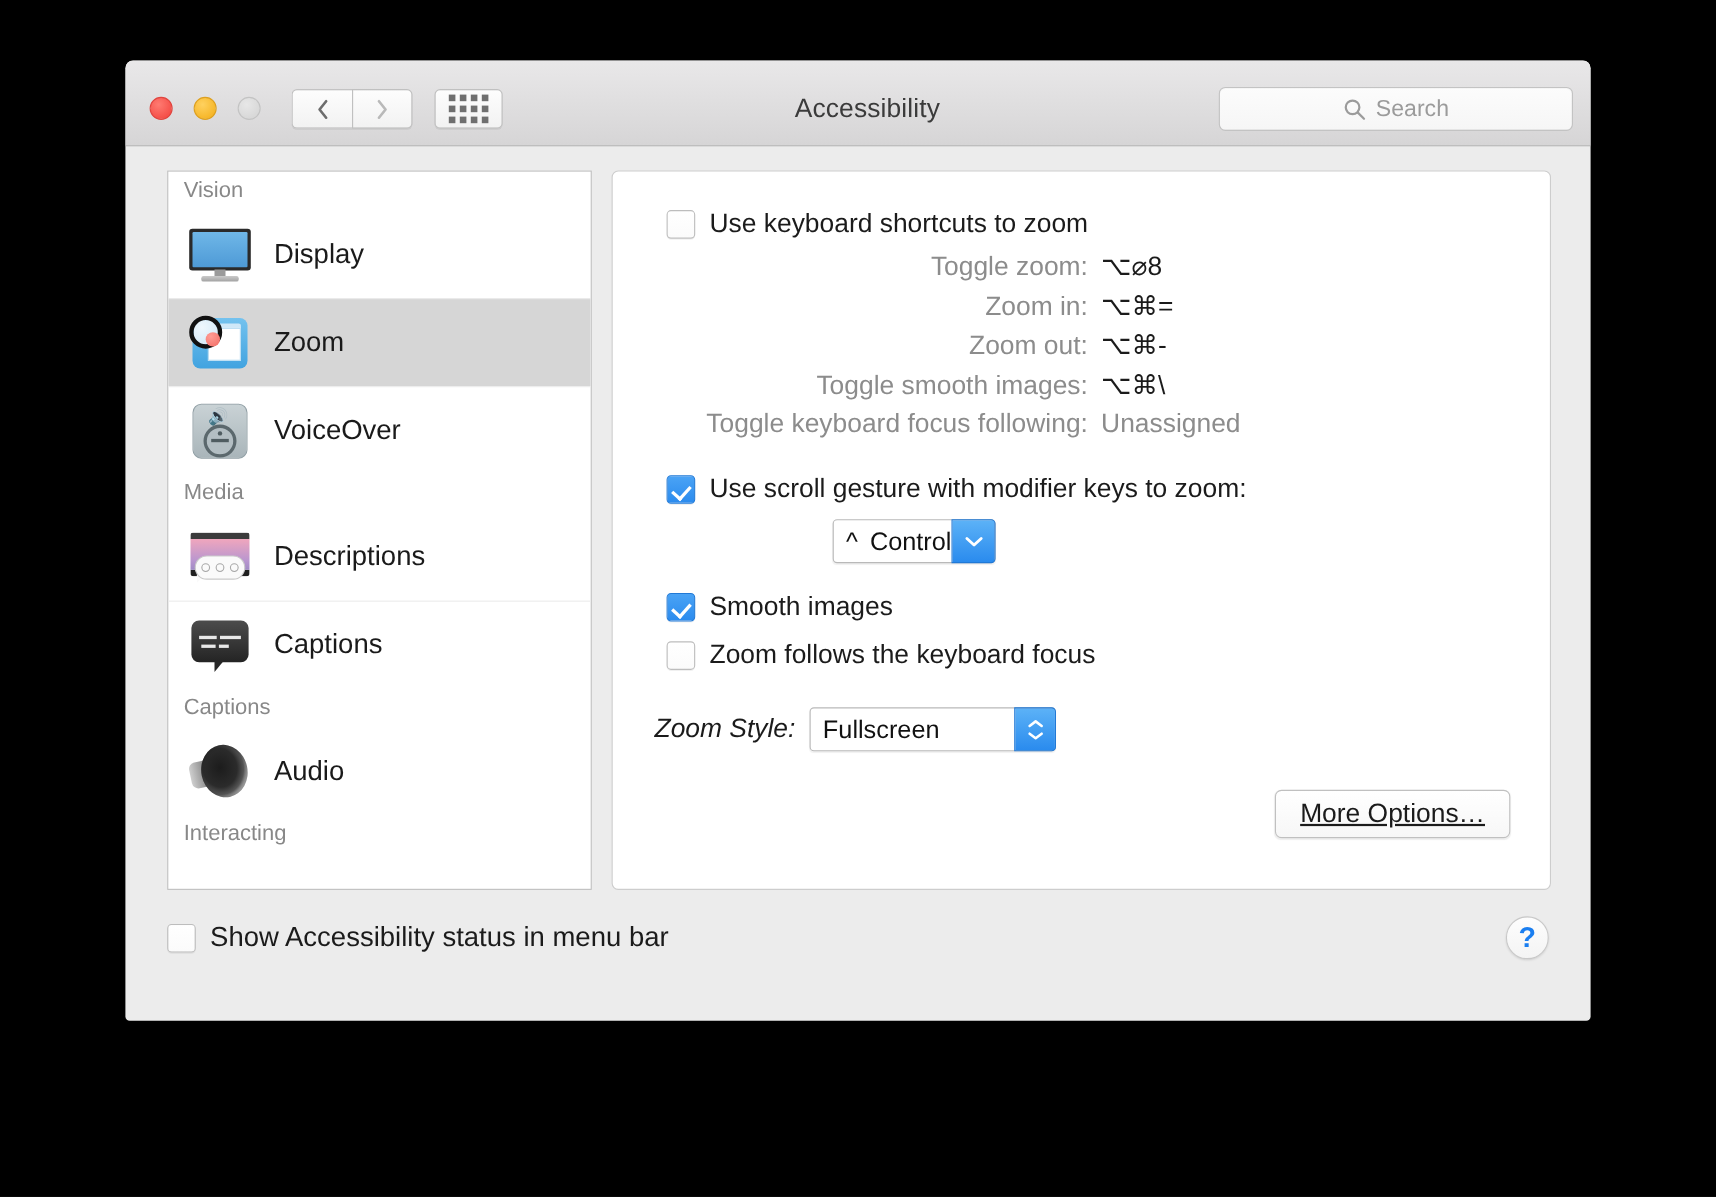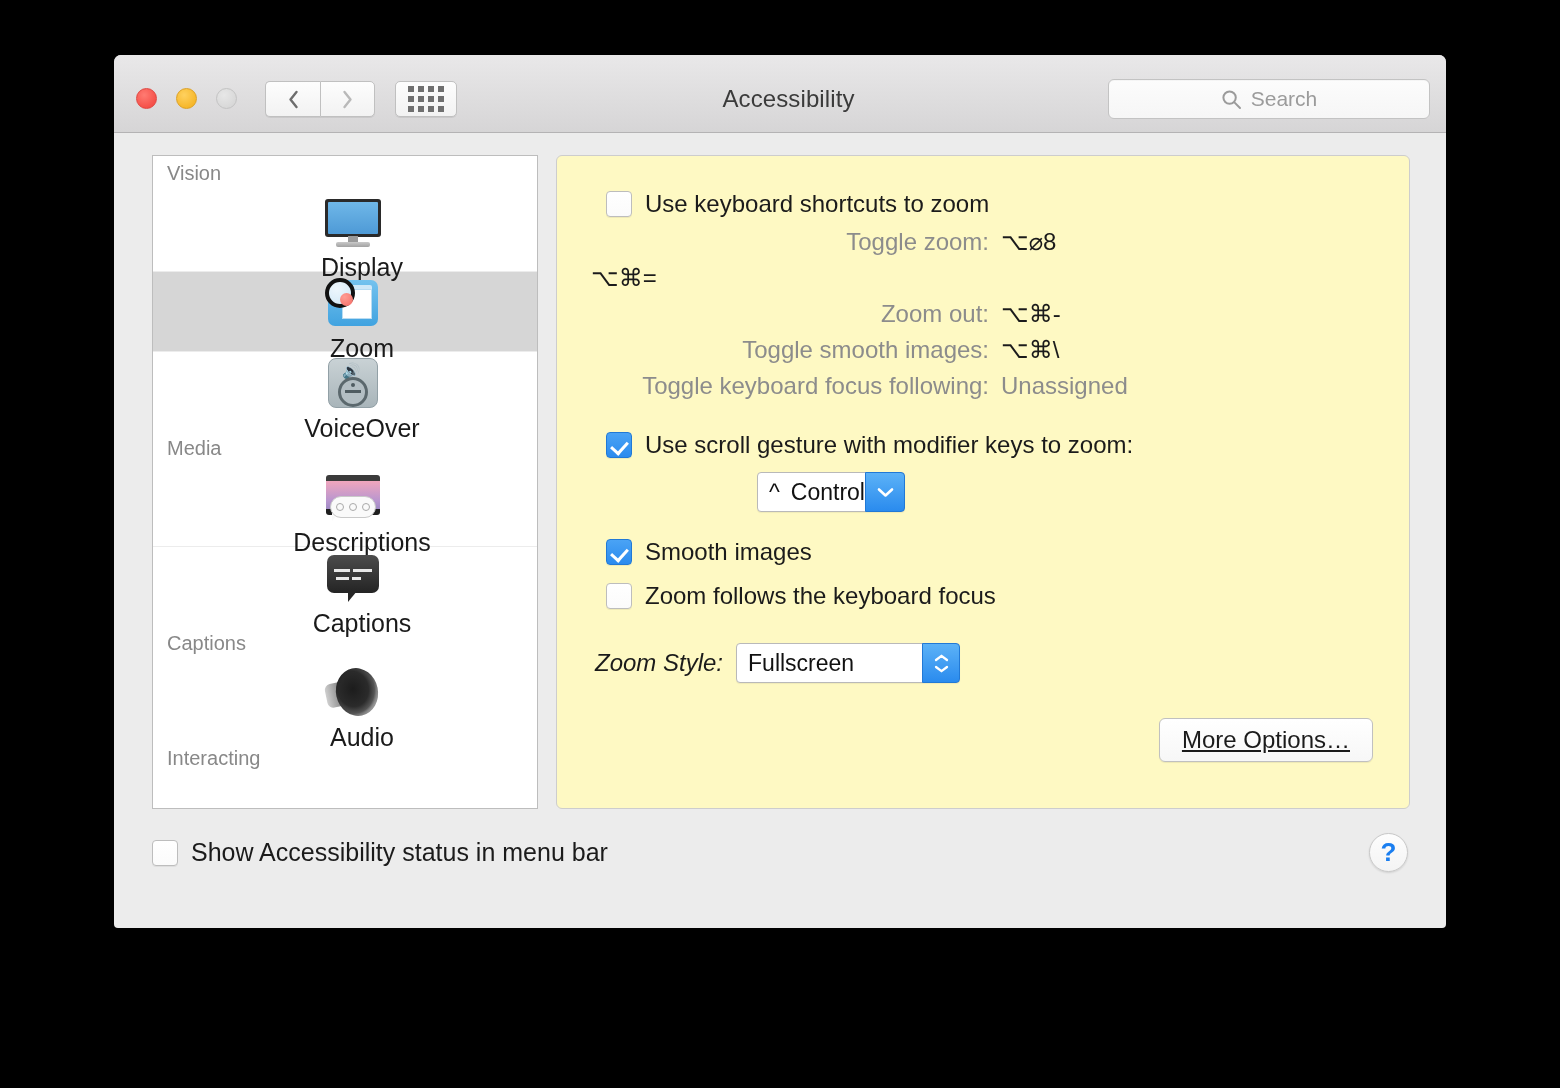--- a/index.html
+++ b/index.html
@@ -88,21 +88,20 @@
     overflow: hidden;
   }
   .group-header {
     font-size: 20px; color: #888;
     padding: 6px 0 6px 14px;
   }
   .row {
     height: 80px; display: flex; align-items: center;
     padding-left: 16px;
     border-top: 1px solid #ececec;
-    flex-direction: column;
   }
   .row.first { border-top: none; }
   .row.selected { background: #d6d6d6; }
   .row-label { font-size: 25px; color: #1a1a1a; margin-left: 18px; }
   .ico { width: 62px; height: 62px; position: relative; flex: 0 0 62px; }
 
   
   .ico-display .mon {
     position: absolute; left: 3px; top: 8px; width: 56px; height: 38px;
     background: #2a2a2a; border-radius: 3px; padding: 3px;
@@ -214,21 +213,21 @@
     position: absolute; left: 4px; top: 22px; width: 20px; height: 24px;
     background: linear-gradient(to right, #cfcfcf, #6d6d6d);
     border-radius: 6px 3px 3px 6px;
     transform: rotate(-12deg);
   }
 
   
   .panel {
     position: absolute; left: 442px; top: 22px;
     width: 854px; height: 654px;
-    background: #fef9c3;
+    background: #ffffff;
     border: 1px solid #cdcdcd;
     border-radius: 6px;
   }
 
   
   .cb {
     width: 26px; height: 26px; border-radius: 4px; flex: 0 0 26px;
     background: linear-gradient(to bottom, #ffffff, #fbfbfb);
     border: 1px solid #bdbdbd;
     box-shadow: 0 1px 0.5px rgba(0,0,0,0.06);
@@ -460,20 +459,21 @@
         <span class="cb"></span>
         <span class="cblabel">Use keyboard shortcuts to zoom</span>
       </div>
 
       <div class="shortcuts">
         <div class="scrow">
           <span class="sclabel">Toggle zoom:</span>
           <span class="scval">⌥⌀8</span>
         </div>
         <div class="scrow">
+          <span class="sclabel">Zoom in:</span>
           <span class="scval">⌥⌘=</span>
         </div>
         <div class="scrow">
           <span class="sclabel">Zoom out:</span>
           <span class="scval">⌥⌘-</span>
         </div>
         <div class="scrow">
           <span class="sclabel">Toggle smooth images:</span>
           <span class="scval">⌥⌘\</span>
         </div>

